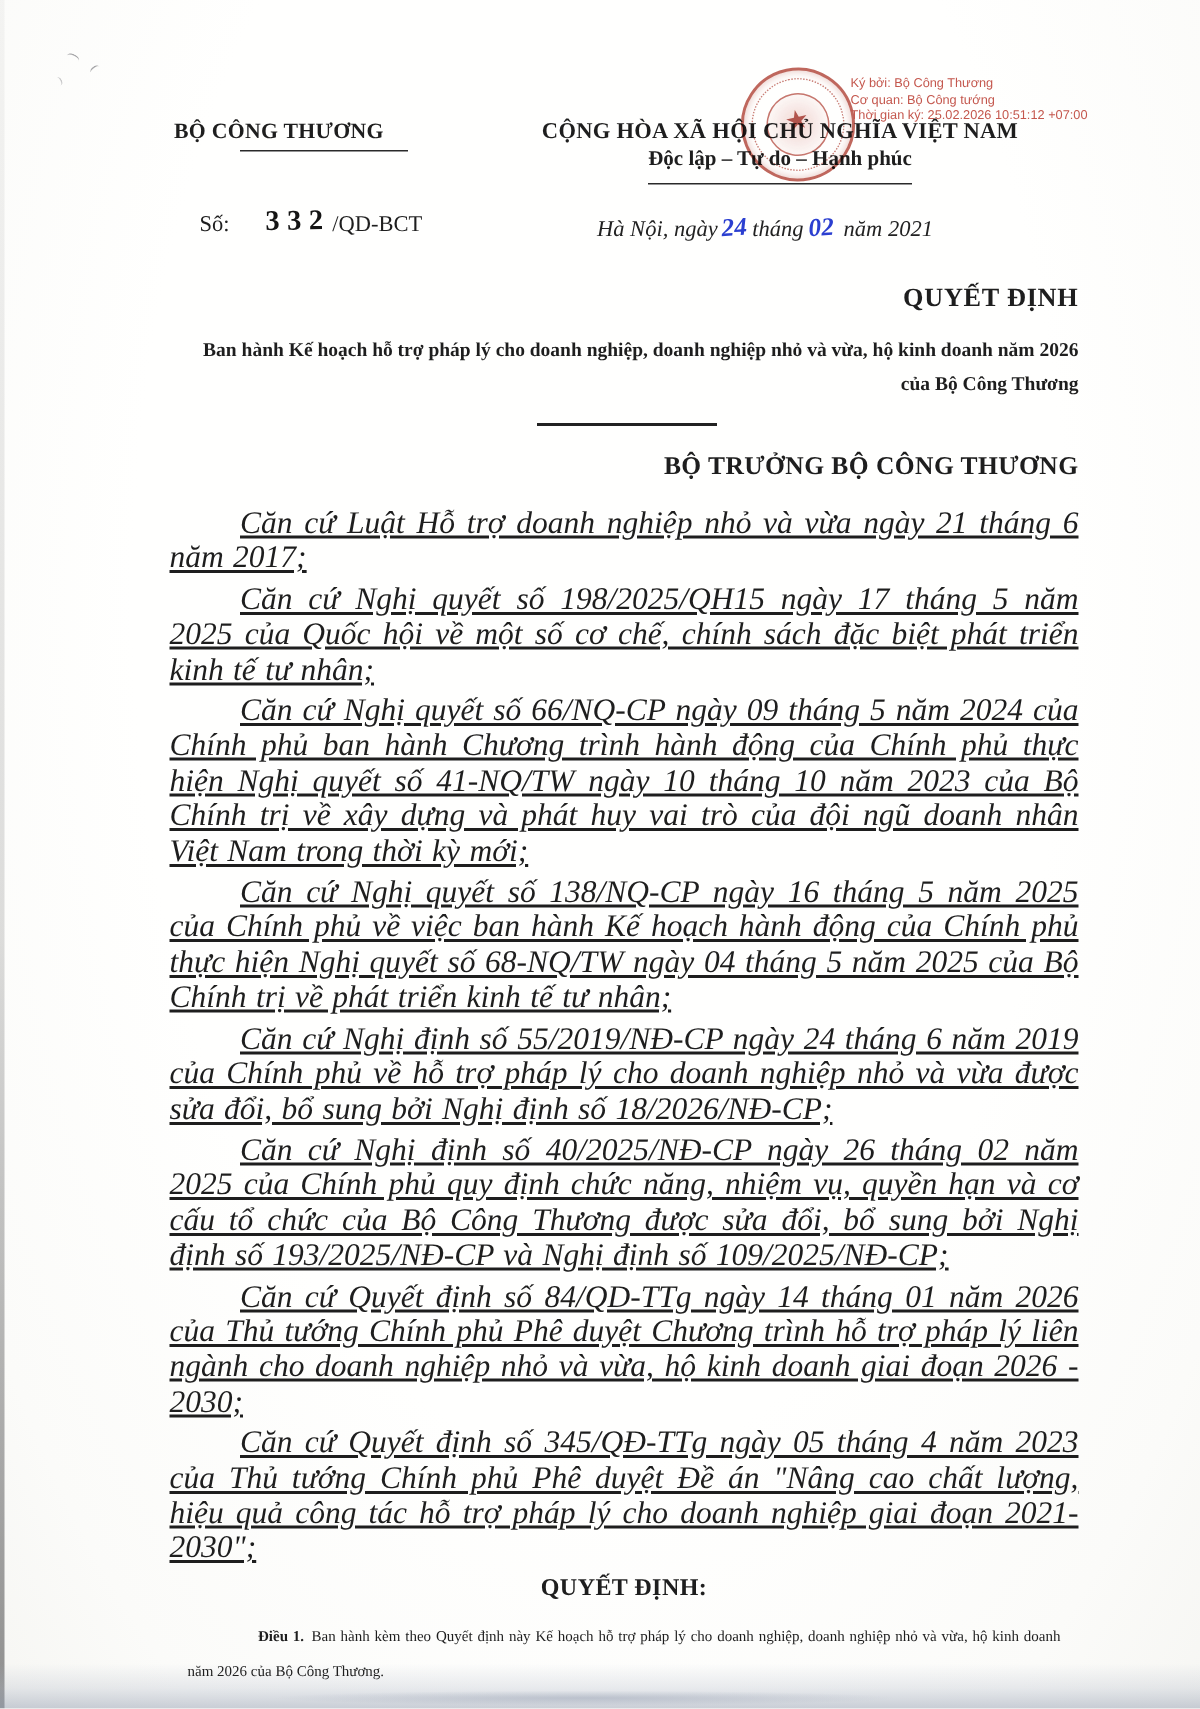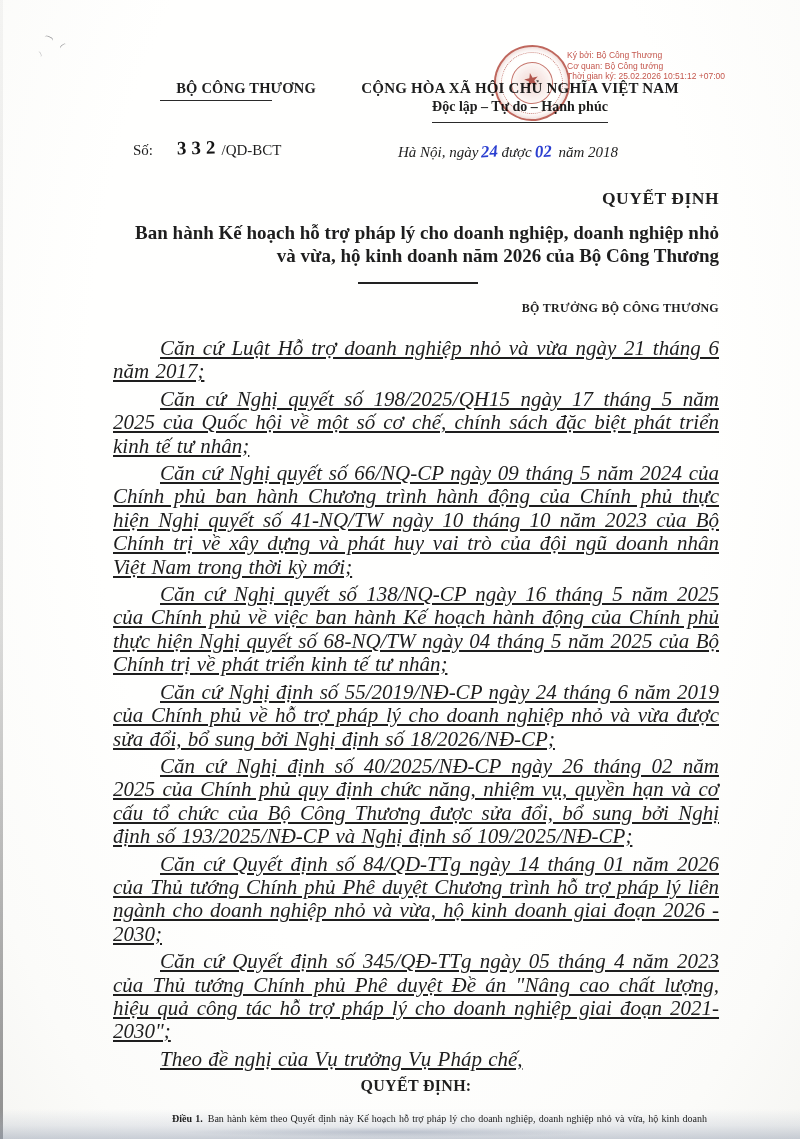--- a/index.html
+++ b/index.html
@@ -18,21 +18,21 @@
     background:linear-gradient(to bottom, rgba(90,90,90,0.05) 0%, rgba(70,70,70,0.18) 55%, rgba(40,40,42,0.5) 100%);}
   .bottom-band{position:absolute;left:0;right:0;bottom:0;height:30px;
     background:linear-gradient(to bottom, rgba(176,184,199,0) 0%, rgba(176,184,199,0.28) 55%, rgba(150,160,178,0.5) 100%);}
   .bottom-smudge{position:absolute;left:180px;bottom:2px;width:420px;height:10px;border-radius:50%;
     background:radial-gradient(ellipse, rgba(130,142,165,0.35), rgba(130,142,165,0) 70%);}
   .speck{position:absolute;border-top:1.5px solid rgba(80,80,85,0.5);border-radius:50%;transform:rotate(25deg);}
   .speck.s1{left:44px;top:36px;width:9px;height:5px;}
   .speck.s2{left:60px;top:44px;width:7px;height:4px;transform:rotate(-35deg);}
   .speck.s3{left:36px;top:52px;width:6px;height:4px;transform:rotate(65deg);opacity:.6;}
   
-  .org-block{position:absolute;left:116px;top:80px;width:200px;text-align:right;}
+  .org-block{position:absolute;left:116px;top:80px;width:200px;text-align:left;}
   .org-name{font-weight:bold;font-size:14.5px;letter-spacing:.2px;}
   .org-underline{width:112px;margin:3px auto 0;border-top:1.5px solid #2a2a2a;}
   .national-block{position:absolute;left:330px;top:80px;width:380px;text-align:center;z-index:1;}
   .nat-line1{font-weight:bold;font-size:15px;letter-spacing:.2px;}
   .nat-line2{display:inline-block;font-weight:bold;font-size:14px;margin-top:2px;
     border-bottom:1.5px solid #2a2a2a;padding-bottom:7px;}
   
   .sig-block{position:absolute;left:567px;top:50px;z-index:3;
     font-family:"Liberation Sans","DejaVu Sans",sans-serif;
     font-size:8.5px;line-height:10.5px;color:#c4574d;white-space:nowrap;}
@@ -49,23 +49,23 @@
   
   .so-line{position:absolute;left:133px;top:138px;font-size:15px;}
   .so-number{font-weight:bold;font-size:19px;letter-spacing:5px;margin:0 1px 0 24px;
     display:inline-block;transform:rotate(-1deg) translateY(-1px);color:#141414;}
   .date-line{position:absolute;left:398px;top:142px;font-style:italic;font-size:15px;color:#222;}
   .hand-blue{font-weight:bold;color:#2b3fd0;font-size:17px;font-style:italic;
     display:inline-block;transform:rotate(-4deg);margin:0 3px;}
   
   .center-col{position:absolute;left:113px;width:606px;text-align:right;}
   .doc-title{top:188px;font-weight:bold;font-size:17.5px;letter-spacing:.5px;}
-  .doc-subtitle{top:221px;font-weight:bold;font-size:19px;line-height:23px;}
+  .doc-subtitle{top:221px;font-weight:bold;font-size:13px;line-height:23px;}
   .title-rule{position:absolute;left:358px;top:282px;width:120px;border-top:2px solid #222;}
-  .authority{top:301px;font-weight:bold;font-size:12px;letter-spacing:.3px;}
+  .authority{top:301px;font-weight:bold;font-size:17px;letter-spacing:.3px;}
   
   .body-col{position:absolute;left:113px;top:337px;width:606px;}
   p.recital{margin:0 0 4px 0;text-indent:47px;text-align:justify;
     font-style:italic;font-size:21px;line-height:23.4px;word-spacing:1px;text-decoration:underline;}
   p.recital.last{text-align:left;}
   .decision-heading{text-align:center;font-weight:bold;font-size:16px;
     margin:6px 0 7px 0;letter-spacing:.3px;}
   p.article{margin:12px;text-indent:47px;text-align:justify;
     font-size:10px;line-height:23.4px;}
   .article-label{font-weight:bold;padding-right:5px;}
@@ -103,39 +103,38 @@
     <div class="ring-dots"></div>
     <div class="ring-inner"></div>
     <div class="star">★</div>
   </div>
 
   <div class="so-line">
     <span>Số:</span><span class="so-number">332</span><span>/QD-BCT</span>
   </div>
 
   <div class="date-line">
-    <span>Hà Nội, ngày</span><span class="hand-blue">24</span><span>được</span><span class="hand-blue">02</span>
-    <span>năm 2018</span>
+    <span>Hà Nội, ngày</span><span class="hand-blue">24</span><span>tháng</span><span class="hand-blue">02</span>
+    <span>năm 2021</span>
   </div>
 
   <div class="center-col doc-title">QUYẾT ĐỊNH</div>
   <div class="center-col doc-subtitle">Ban hành Kế hoạch hỗ trợ pháp lý cho doanh nghiệp, doanh nghiệp nhỏ và vừa, hộ kinh doanh năm 2026 của Bộ Công Thương</div>
   <div class="title-rule"></div>
   <div class="center-col authority">BỘ TRƯỞNG BỘ CÔNG THƯƠNG</div>
 
   <div class="body-col">
     <p class="recital">Căn cứ Luật Hỗ trợ doanh nghiệp nhỏ và vừa ngày 21 tháng 6 năm 2017;</p>
     <p class="recital">Căn cứ Nghị quyết số 198/2025/QH15 ngày 17 tháng 5 năm 2025 của Quốc hội về một số cơ chế, chính sách đặc biệt phát triển kinh tế tư nhân;</p>
     <p class="recital">Căn cứ Nghị quyết số 66/NQ-CP ngày 09 tháng 5 năm 2024 của Chính phủ ban hành Chương trình hành động của Chính phủ thực hiện Nghị quyết số 41-NQ/TW ngày 10 tháng 10 năm 2023 của Bộ Chính trị về xây dựng và phát huy vai trò của đội ngũ doanh nhân Việt Nam trong thời kỳ mới;</p>
     <p class="recital">Căn cứ Nghị quyết số 138/NQ-CP ngày 16 tháng 5 năm 2025 của Chính phủ về việc ban hành Kế hoạch hành động của Chính phủ thực hiện Nghị quyết số 68-NQ/TW ngày 04 tháng 5 năm 2025 của Bộ Chính trị về phát triển kinh tế tư nhân;</p>
     <p class="recital">Căn cứ Nghị định số 55/2019/NĐ-CP ngày 24 tháng 6 năm 2019 của Chính phủ về hỗ trợ pháp lý cho doanh nghiệp nhỏ và vừa được sửa đổi, bổ sung bởi Nghị định số 18/2026/NĐ-CP;</p>
     <p class="recital">Căn cứ Nghị định số 40/2025/NĐ-CP ngày 26 tháng 02 năm 2025 của Chính phủ quy định chức năng, nhiệm vụ, quyền hạn và cơ cấu tổ chức của Bộ Công Thương được sửa đổi, bổ sung bởi Nghị định số 193/2025/NĐ-CP và Nghị định số 109/2025/NĐ-CP;</p>
     <p class="recital">Căn cứ Quyết định số 84/QD-TTg ngày 14 tháng 01 năm 2026 của Thủ tướng Chính phủ Phê duyệt Chương trình hỗ trợ pháp lý liên ngành cho doanh nghiệp nhỏ và vừa, hộ kinh doanh giai đoạn 2026 - 2030;</p>
     <p class="recital">Căn cứ Quyết định số 345/QĐ-TTg ngày 05 tháng 4 năm 2023 của Thủ tướng Chính phủ Phê duyệt Đề án "Nâng cao chất lượng, hiệu quả công tác hỗ trợ pháp lý cho doanh nghiệp giai đoạn 2021-2030";</p>
-    <p class="recital last">Theo đề nghị của Vụ trưởng Vụ Pháp chế,</p>
 
     <div class="decision-heading">QUYẾT ĐỊNH:</div>
 
     <p class="article">
       <span class="article-label">Điều 1.</span><span>Ban hành kèm theo Quyết định này Kế hoạch hỗ trợ pháp lý cho doanh nghiệp, doanh nghiệp nhỏ và vừa, hộ kinh doanh năm 2026 của Bộ Công Thương.</span>
     </p>
   </div>
 
 </div>
 

